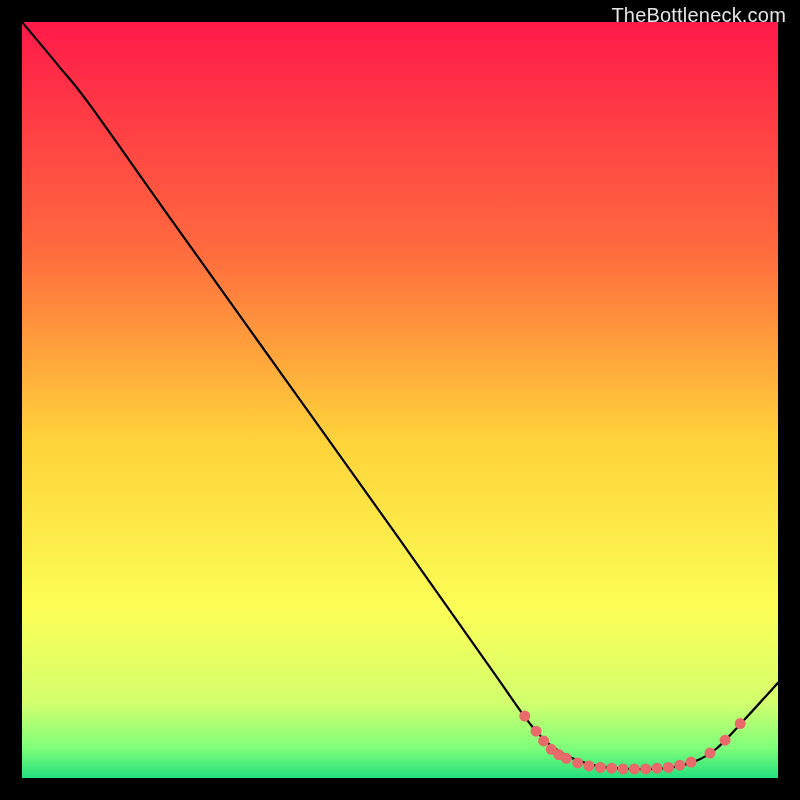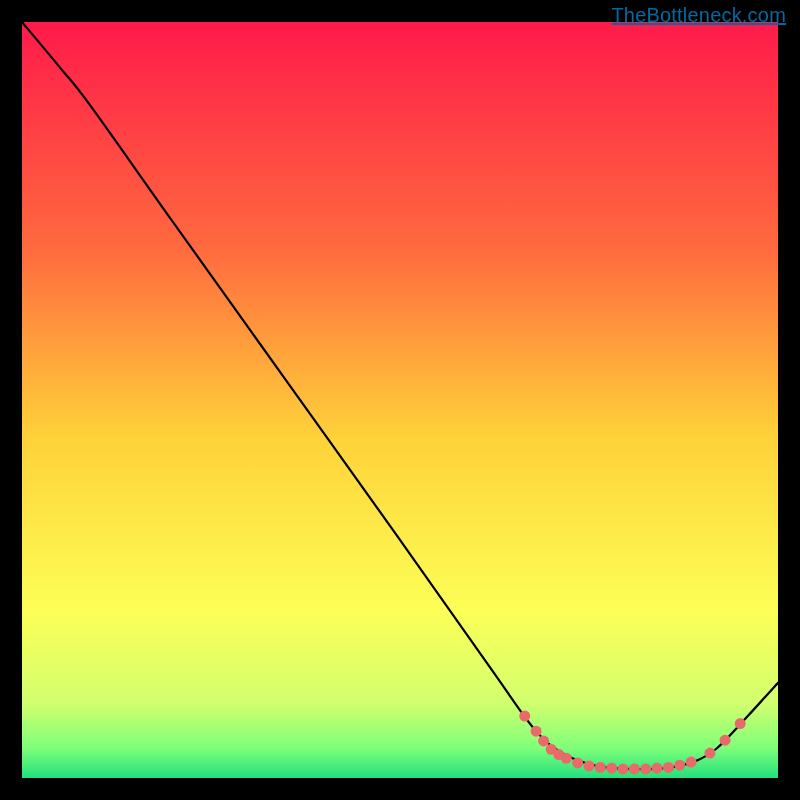--- a/index.html
+++ b/index.html
@@ -8,26 +8,25 @@
     height: 800px;
     background: #000;
     position: relative;
     font-family: Arial, Helvetica, sans-serif;
     overflow: hidden;
   }
   .watermark {
     position: absolute;
     top: 4px;
     right: 14px;
-    color: #0369a1;
+    color: #e5e5e5;
     font-size: 20px;
     font-weight: 500;
     z-index: 10;
     letter-spacing: 0.2px;
-    text-decoration: underline;
   }
   .plot {
     position: absolute;
     left: 22px;
     top: 22px;
     width: 756px;
     height: 756px;
   }
   .plot svg { display: block; }
 </style>

